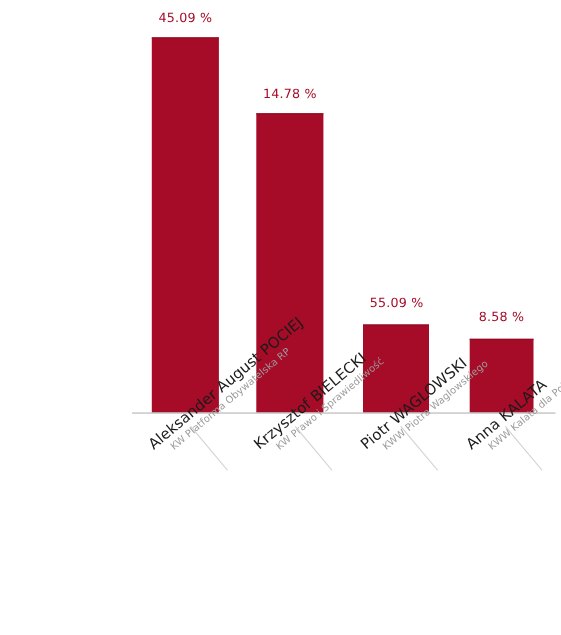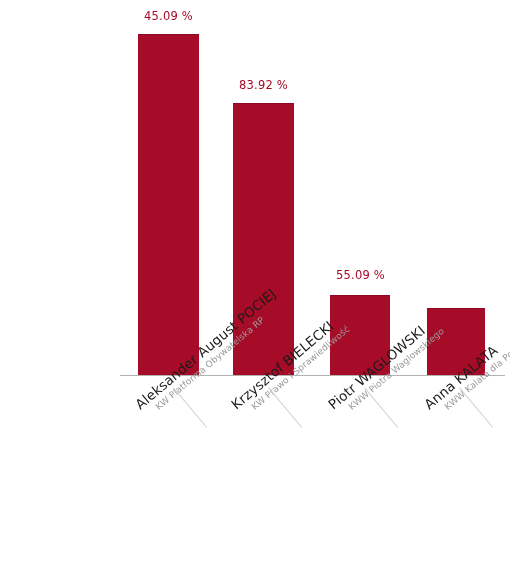--- a/index.html
+++ b/index.html
@@ -74,22 +74,23 @@
   }
 </style>
 </head>
 <body>
 
 <div id="chart-root">
 
   <div class="plot-area">
 
     <div class="bar-label" style="left:122px;top:9px;width:93px;">45.09 %</div>
-    <div class="bar-label" style="left:217px;top:78px;width:93px;">83.92 %</div>
+    <div class="bar-label" style="left:217px;top:78px;width:93px;">14.78 %</div>
     <div class="bar-label" style="left:314px;top:268px;width:93px;">55.09 %</div>
+    <div class="bar-label" style="left:412px;top:281px;width:88px;">8.58 %</div>
 
     <div class="bar" style="left:138px;width:61px;top:34px;height:341px;">
       <div class="bar-inner-edge"></div>
     </div>
     <div class="bar" style="left:233px;width:61px;top:103px;height:272px;">
       <div class="bar-inner-edge"></div>
     </div>
     <div class="bar" style="left:330px;width:60px;top:295px;height:80px;">
       <div class="bar-inner-edge"></div>
     </div>

